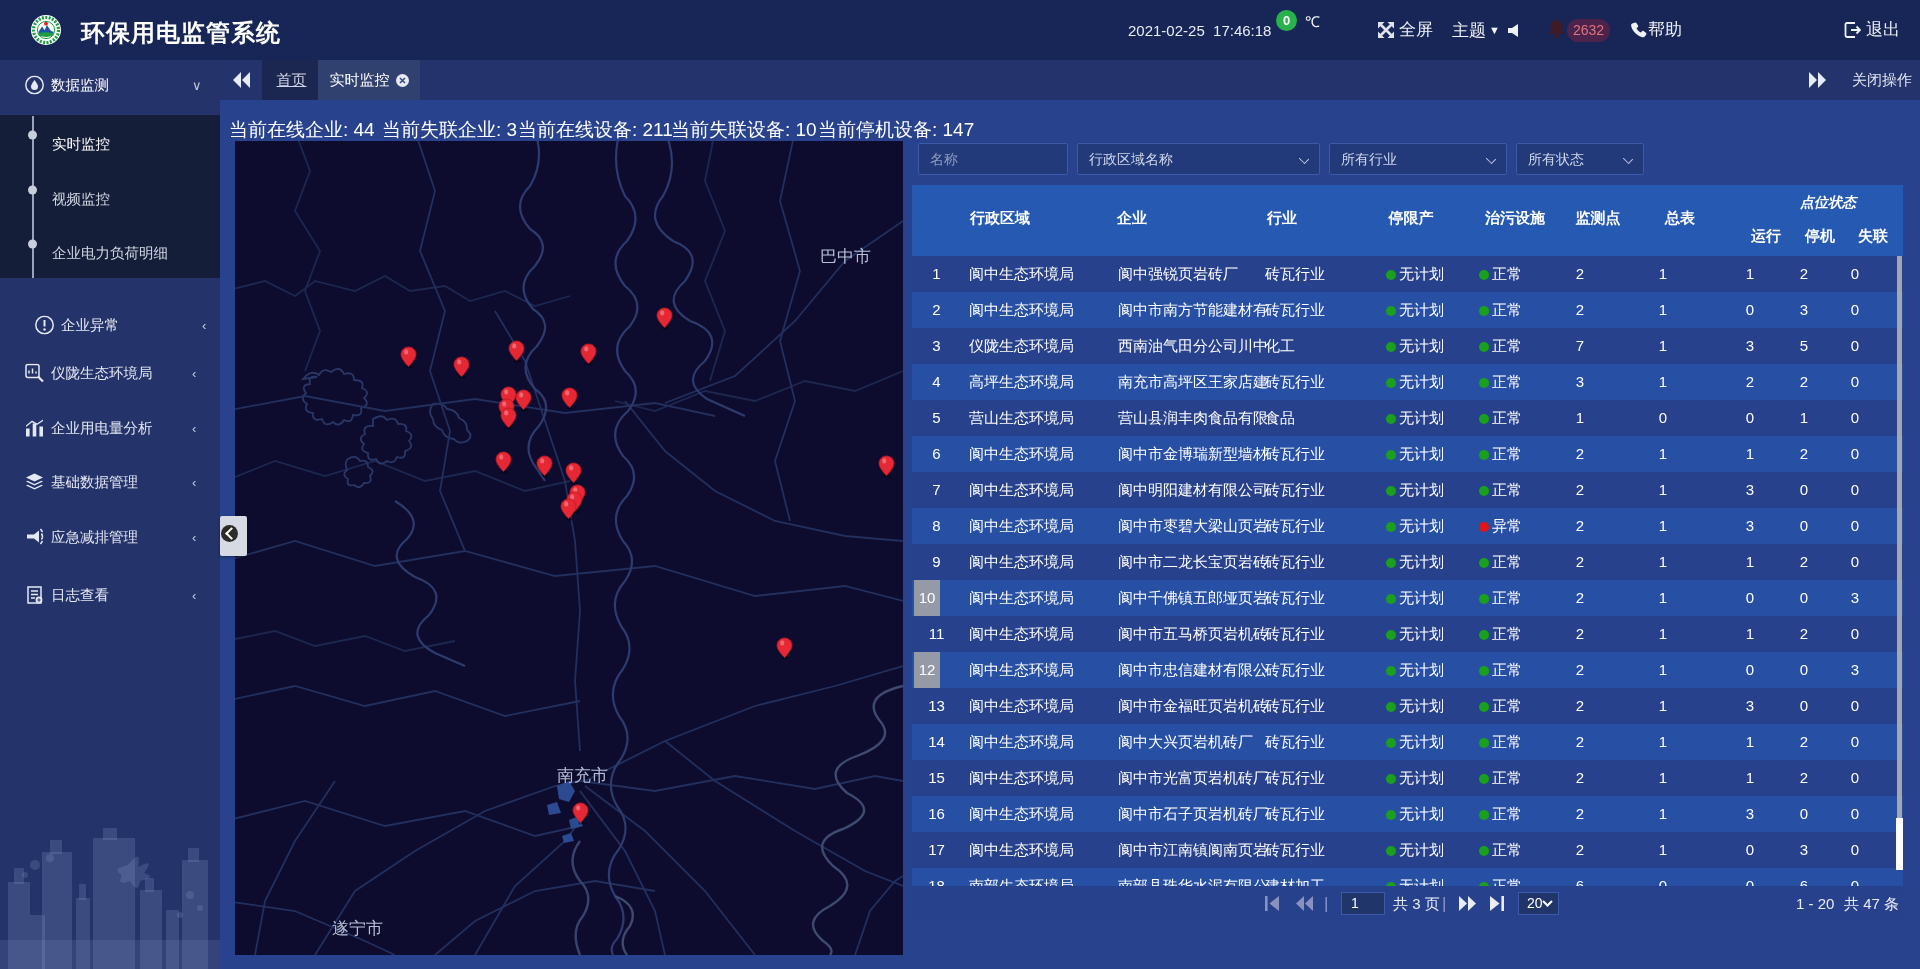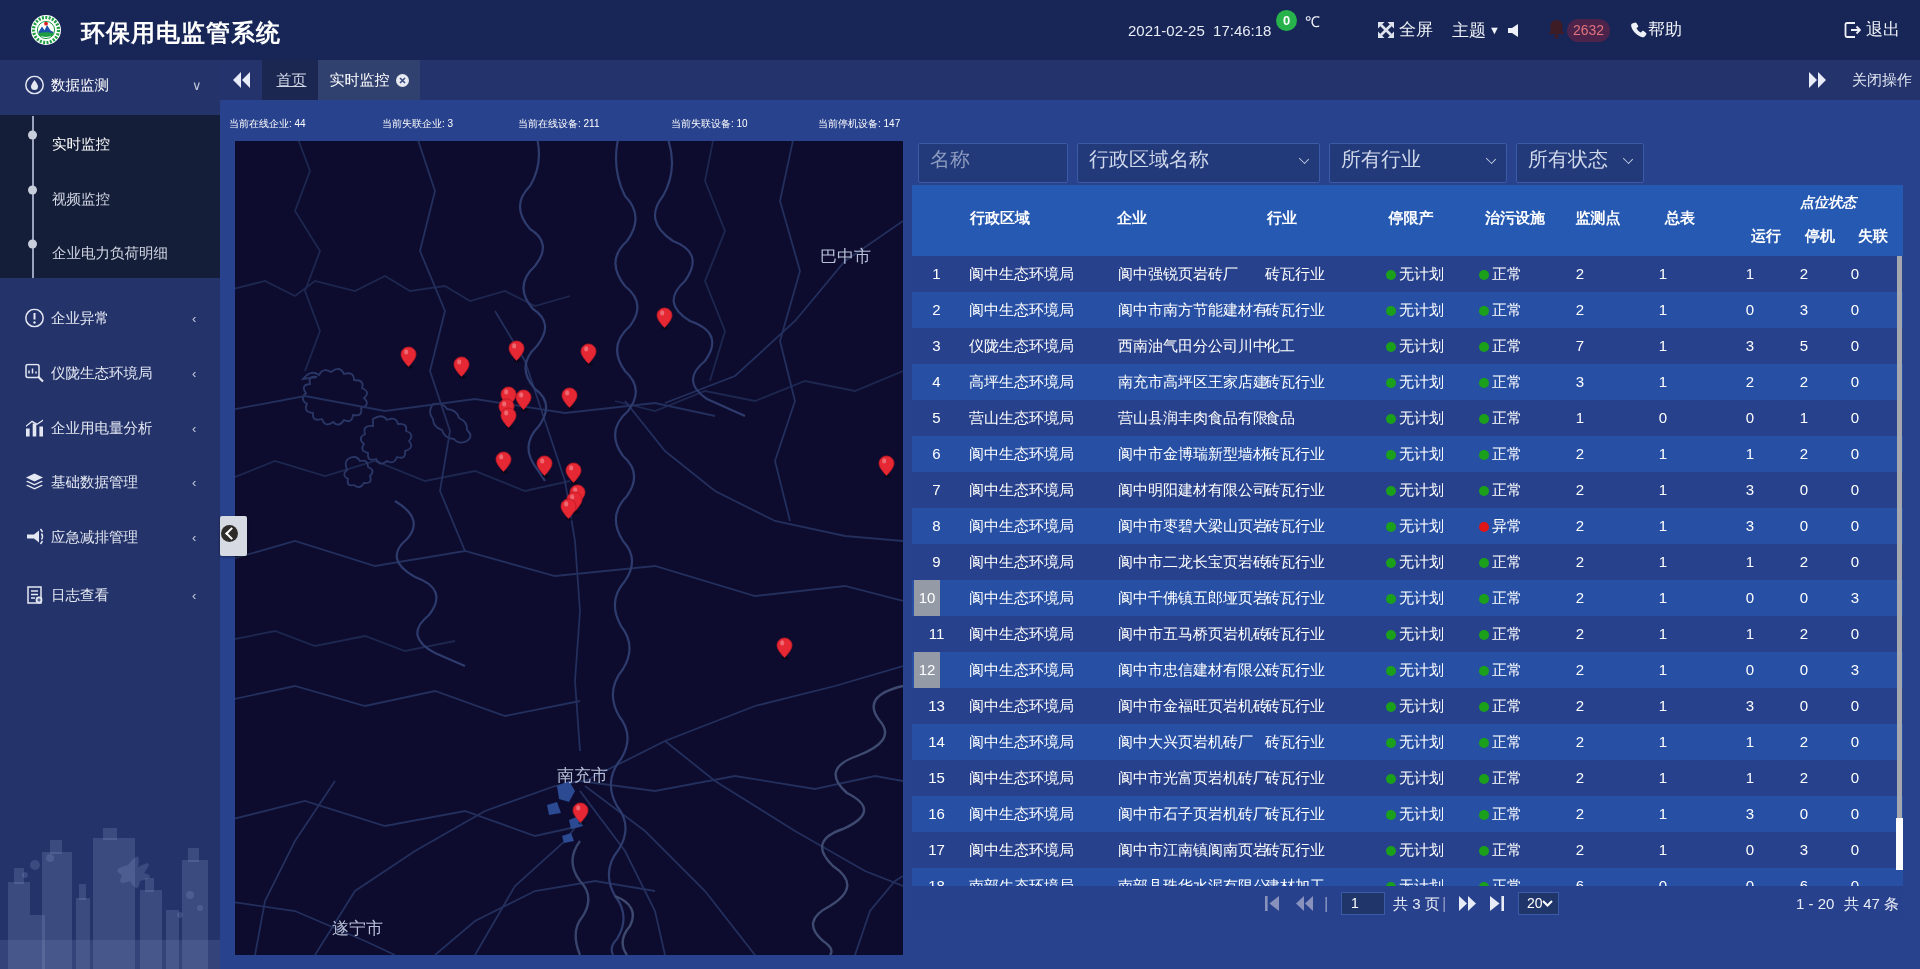--- a/index.html
+++ b/index.html
@@ -17,30 +17,30 @@
 .mitem .mi{position:absolute;left:25px;top:50%;transform:translateY(-50%);}
 .mitem .mt{position:absolute;left:51px;top:50%;transform:translateY(-50%);white-space:nowrap;font-size:14.5px;}
 .mitem .chev{position:absolute;left:192px;top:50%;transform:translateY(-50%);font-size:13px;color:#c2c9da;}
 .sub{position:absolute;left:52px;color:#d3d8e6;font-size:14.5px;transform:translateY(-50%);white-space:nowrap;}
 .dot5{position:absolute;left:28px;width:9px;height:9px;border-radius:50%;background:#c9cedc;transform:translateY(-50%);}
 #vline{position:absolute;left:32px;top:56px;width:1.5px;height:162px;background:#9aa2bd;}
 
 #tabbar{position:absolute;left:220px;top:60px;width:1700px;height:40px;background:#24336c;}
 .tab{position:absolute;top:0;height:40px;line-height:40px;font-size:15px;color:#cfd5e4;text-align:center;}
 
-#stats{position:absolute;left:220px;top:100px;width:1700px;height:41px;color:#fff;font-size:10px;}
+#stats{position:absolute;left:220px;top:100px;width:1700px;height:41px;color:#fff;font-size:19px;}
 #stats span{position:absolute;top:17px;white-space:nowrap;}
 
 #map{position:absolute;left:235px;top:141px;width:668px;height:814px;background:#0d0c2e;overflow:hidden;}
 
 #clps{position:absolute;left:220px;top:516px;width:27px;height:40px;background:#d6dbe3;border-radius:2px;box-shadow:0 1px 3px rgba(0,0,0,.4);}
 #clps .cc{position:absolute;left:1px;top:9px;width:17px;height:17px;border-radius:50%;background:#2e2c28;}
 #clps .cc:before{content:'';position:absolute;left:6px;top:4px;width:7px;height:7px;border-left:2.4px solid #fff;border-bottom:2.4px solid #fff;transform:rotate(45deg);}
 
-.fctl{position:absolute;top:143px;height:40px;background:#223a7a;border:1px solid #3b5aa8;border-radius:2px;color:#cfd7ea;font-size:20px;line-height:30px;padding-left:11px;}
+.fctl{position:absolute;top:143px;height:32px;background:#223a7a;border:1px solid #3b5aa8;border-radius:2px;color:#cfd7ea;font-size:14px;line-height:30px;padding-left:11px;}
 .fctl .car{position:absolute;right:10px;top:11px;width:9px;height:9px;}
 .fctl .car:before{content:'';position:absolute;left:0;top:0;width:7px;height:7px;border-right:1.6px solid #c6cfe4;border-bottom:1.6px solid #c6cfe4;transform:rotate(45deg) scale(1,0.8);}
 
 #tbl{position:absolute;left:912px;top:185px;width:991px;height:736px;border-bottom:1px solid #5a71ab;}
 #thead{position:absolute;left:0;top:0;width:991px;height:71px;background:#2659b2;color:#fff;}
 #thead .h1{position:absolute;top:24px;font-weight:bold;font-size:15px;transform:translateX(-50%);white-space:nowrap;}
 #thead .h2{position:absolute;top:42px;font-weight:bold;font-size:15px;transform:translateX(-50%);white-space:nowrap;}
 #thead .hi{position:absolute;top:9px;font-weight:bold;font-style:italic;font-size:14px;transform:translateX(-50%);white-space:nowrap;}
 #tbody{position:absolute;left:0;top:71px;width:991px;height:630px;overflow:hidden;}
 .tr{position:relative;width:991px;height:36px;background:#28418c;color:#fff;font-size:15px;}
@@ -144,21 +144,21 @@
       <span class="chev">∨</span>
   </div>
   <div id="vline"></div>
   <i class="dot5" style="top:75px;"></i>
     <div class="sub" style="top:84px;color:#fff;">实时监控</div>
   <i class="dot5" style="top:130px;"></i>
     <div class="sub" style="top:139px;">视频监控</div>
   <i class="dot5" style="top:184px;"></i>
     <div class="sub" style="top:193px;">企业电力负荷明细</div>
 
-  <div class="mitem" style="top:233px;">
+  <div class="mitem" style="top:240px;margin-left:10px;">
     <svg class="mi" width="19" height="19" viewBox="0 0 19 19" fill="none" stroke="#e4e8f2" stroke-width="1.5">
       <circle cx="9.5" cy="9.5" r="8.7"></circle>
         <path d="M9.5 4.5 L9.5 11" stroke-width="2"></path>
         <circle cx="9.5" cy="14" r="1.2" fill="#e4e8f2" stroke="none"></circle>
     </svg>
     <span class="mt">企业异常</span>
       <span class="chev">‹</span>
   </div>
   <div class="mitem" style="top:288px;">
     <svg class="mi" width="19" height="19" viewBox="0 0 19 19" fill="none" stroke="#e4e8f2" stroke-width="1.5">

